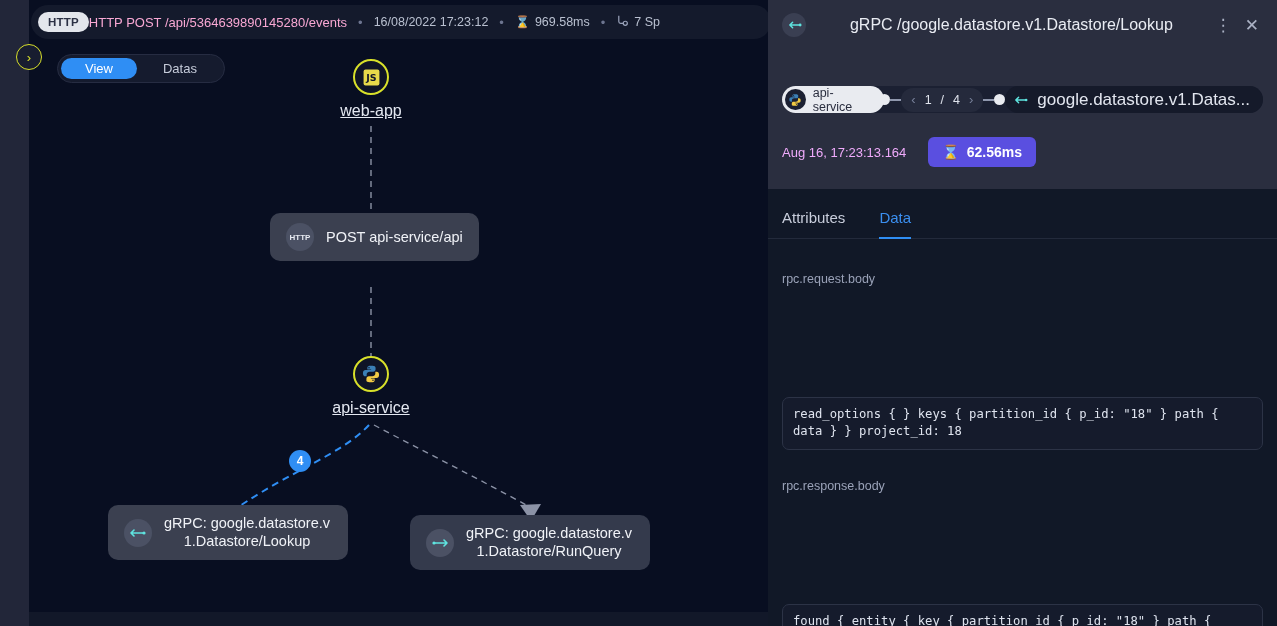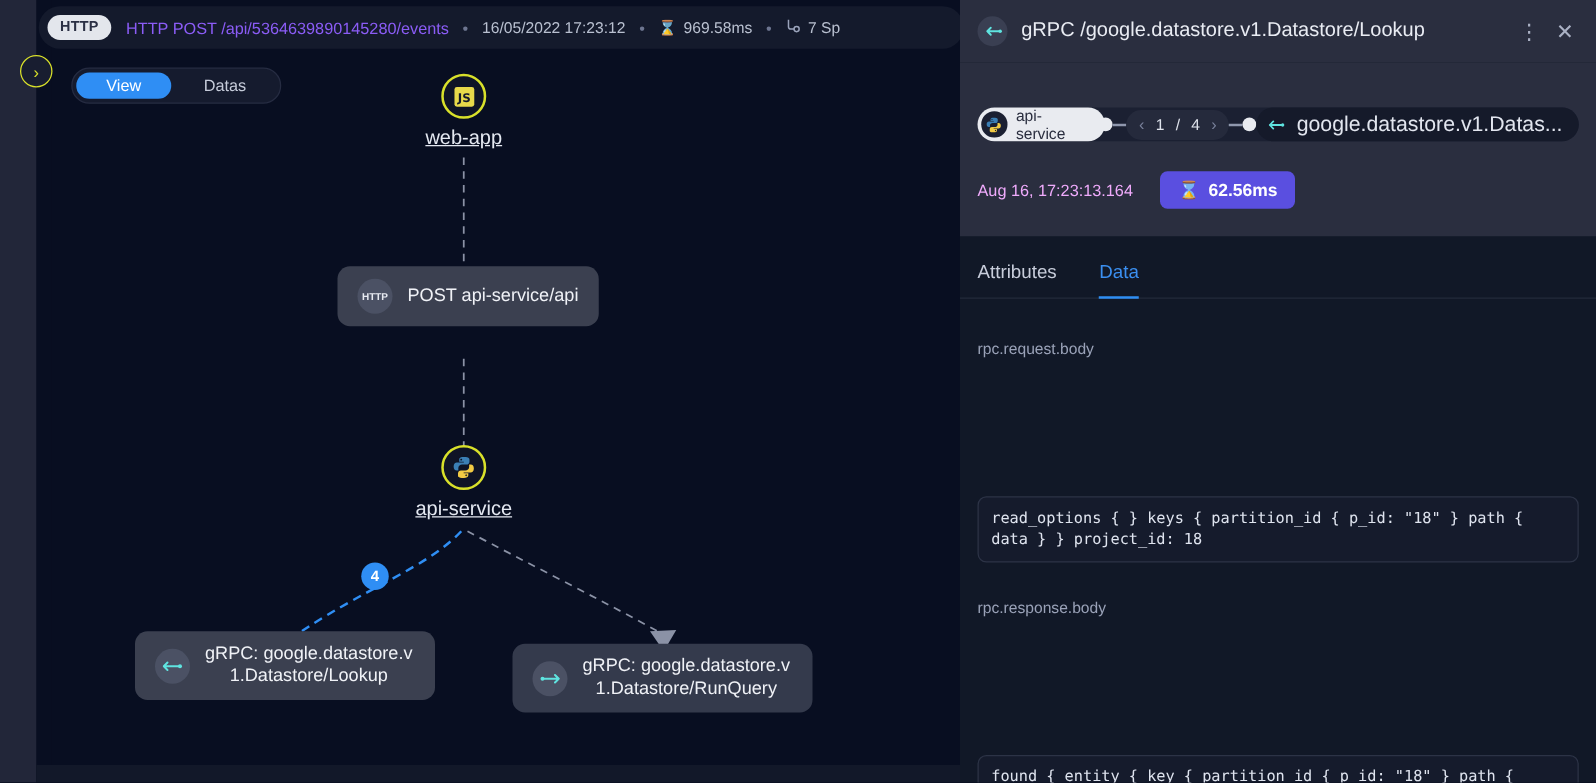--- a/index.html
+++ b/index.html
@@ -39,21 +39,21 @@
   .trace-header {
     position: absolute; left: 31px; top: 5px; height: 34px;
     display: flex; align-items: center; gap: 0;
     background: #141a2c; border-radius: 17px; padding: 0 14px 0 7px;
     width: 740px;
   }
   .http-badge {
     background: #e3e6ec; color: #2b3044; font-size: 11.5px; font-weight: 700;
     border-radius: 12px; padding: 4px 10px; letter-spacing: .2px;
   }
-  .trace-title { color: #8b5cf6; font-size: 13px; margin-left: 12px; }
+  .trace-title { color: #f9a8d4; font-size: 13px; margin-left: 0; }
   .dot-sep { color: #6d7590; font-size: 13px; margin: 0 11px; }
   .meta { color: #b9c0d0; font-size: 12.5px; white-space: nowrap; }
   .hourglass { color: #c7ccda; font-size: 12px; margin-right: 5px; }
   .spans-ic { color: #9aa3bb; font-size: 12px; margin-right: 5px; }
 
   
   .toggle {
     position: absolute; left: 57px; top: 54px;
     background: #151b2e; border: 1px solid #262c42; border-radius: 16px;
     display: flex; align-items: center; padding: 3px; gap: 2px;
@@ -103,21 +103,21 @@
   .panel-head {
     height: 50px; background: #2a2e3f;
     display: flex; align-items: center; padding: 0 14px;
   }
   .panel-head .gicon {
     width: 24px; height: 24px; border-radius: 50%; background: #3a3f52;
     display: flex; align-items: center; justify-content: center; flex: 0 0 24px;
   }
   .panel-title {
     color: #e9ecf3; font-size: 16px; margin-left: 11px; flex: 1;
-    white-space: nowrap; overflow: hidden; text-overflow: ellipsis;
+    white-space: nowrap; overflow: hidden; text-overflow: ellipsis; text-align: center;
   }
   .kebab { color: #aab1c4; font-size: 17px; padding: 0 9px; cursor: pointer; line-height: 1; }
   .xclose { color: #aab1c4; font-size: 17px; padding: 0 4px; cursor: pointer; line-height: 1; }
 
   .panel-sub { background: #2a2e3f; padding: 0 14px 22px 14px; }
 
   .crumb {
     display: inline-flex; align-items: center; height: 27px;
     background: #1b2032; border-radius: 14px; margin-top: 36px;
   }
@@ -244,21 +244,21 @@
       </span>
     </div>
   </div>
 
   <div class="bottombar"></div>
 
   <div class="trace-header">
     <span class="http-badge">HTTP</span>
     <span class="trace-title">HTTP POST /api/5364639890145280/events</span>
     <span class="dot-sep">•</span>
-    <span class="meta">16/05/2022 17:23:12</span>
+    <span class="meta">16/08/2022 17:23:12</span>
     <span class="dot-sep">•</span>
     <span class="hourglass">⌛</span>
     <span class="meta">969.58ms</span>
     <span class="dot-sep">•</span>
     <span class="spans-ic">
       <svg width="13" height="13" viewBox="0 0 14 14">
           <path d="M3 2v6a2 2 0 0 0 2 2h3" stroke="#9aa3bb" stroke-width="1.3" fill="none"></path>
           <circle cx="10" cy="10" r="2.2" stroke="#9aa3bb" stroke-width="1.3" fill="none"></circle>
         </svg>
     </span>

